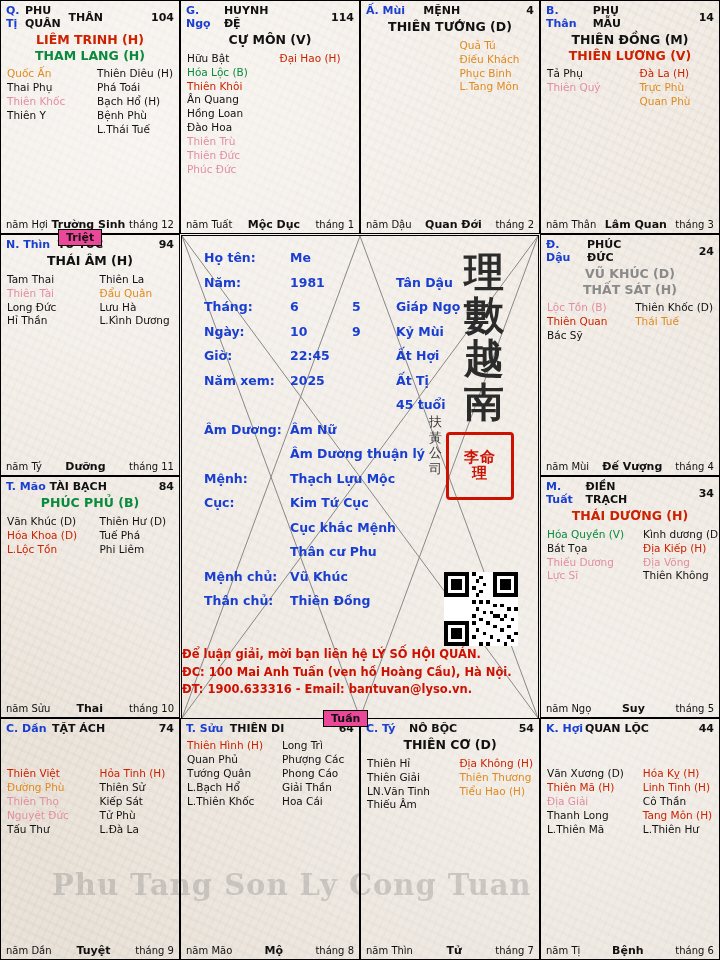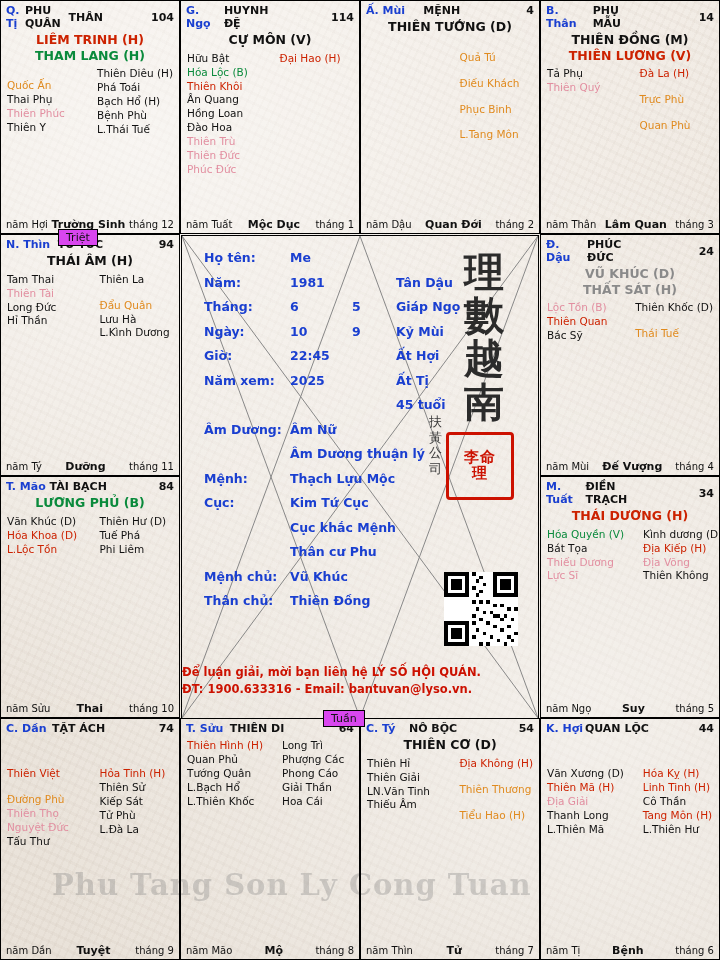--- a/index.html
+++ b/index.html
@@ -49,21 +49,21 @@
   .stars{
     text-align:center;
     margin-top:2px;
     line-height:1.25;
     font-weight:bold;
     font-size:12.5px;
   }
   .s-red{color:#cc2200;}
   .s-green{color:#0a8a3c;}
   .s-dk{color:#111;}
-  .s-org{color:#e08a1e;margin-top:12px;}
+  .s-org{color:#e08a1e;}
   .s-pink{color:#e28ea0;}
   .s-gray{color:#8a8a8a;}
   .cols{
     display:flex;
     padding:4px 6px 0 6px;
     gap:19px;
     line-height:1.33;
     font-size:10.5px;
   }
   .cols .col{flex:1 1 50%;}
@@ -146,25 +146,25 @@
     position:absolute;right:20px;bottom:72px;
     width:74px;height:74px;
     z-index:5;
     background:#fff;
   }
   
   .diag{position:absolute;inset:0;z-index:1;pointer-events:none;}
   
   .badge{
     position:absolute;
-    background:#d946ef;
+    background:#ec4899;
     border:1px solid #000;
     padding:1px 7px;
     font-size:11px;
-    font-weight:normal;
+    font-weight:bold;
     z-index:9;
   }
   .badge.triet{left:58px;top:229px;}
   .badge.tuan{left:323px;top:710px;}
   
   .wm{
     position:absolute;left:52px;bottom:58px;
     font-family:"DejaVu Serif", serif;
     font-size:29px;
     color:rgba(120,120,120,.30);
@@ -198,21 +198,21 @@
       <span class="num">104</span>
     </div>
     <div class="stars">
       <div class="s-red">LIÊM TRINH (H)</div>
       <div class="s-green">THAM LANG (H)</div>
     </div>
     <div class="cols">
       <div class="col">
         <div class="s-org">Quốc Ấn</div>
         <div class="s-dk">Thai Phụ</div>
-        <div class="s-pink">Thiên Phúc</div>
+        <div class="s-pink">Thiên Khốc</div>
         <div class="s-dk">Thiên Y</div>
       </div>
       <div class="col">
         <div class="s-dk">Thiên Diêu (H)</div>
         <div class="s-dk">Phá Toái</div>
         <div class="s-dk">Bạch Hổ (H)</div>
         <div class="s-dk">Bệnh Phù</div>
         <div class="s-dk">L.Thái Tuế</div>
       </div>
     </div>
@@ -368,21 +368,21 @@
     </div>
   </div>
 
   <div class="cell">
     <div class="hdr">
       <span class="chi">T. Mão</span>
       <span class="cung">TÀI BẠCH</span>
       <span class="num">84</span>
     </div>
     <div class="stars">
-      <div class="s-green">LƯƠNG PHỦ (B)</div>
+      <div class="s-green">PHÚC PHỦ (B)</div>
     </div>
     <div class="cols">
       <div class="col">
         <div class="s-dk">Văn Khúc (D)</div>
         <div class="s-red">Hóa Khoa (D)</div>
         <div class="s-red">L.Lộc Tồn</div>
       </div>
       <div class="col">
         <div class="s-dk">Thiên Hư (D)</div>
         <div class="s-dk">Tuế Phá</div>
@@ -684,18 +684,19 @@
         <rect x="10" y="20" width="1" height="1"></rect>
       <rect x="12" y="20" width="1" height="1"></rect>
         <rect x="14" y="12" width="1" height="1"></rect>
       <rect x="16" y="13" width="1" height="1"></rect>
         <rect x="18" y="18" width="1" height="1"></rect>
     </g>
   </svg>
 
   <div class="contact">
     <div>Để luận giải, mời bạn liên hệ LÝ SỐ HỘI QUÁN.</div>
+    <div>ĐC: 100 Mai Anh Tuấn (ven hồ Hoàng Cầu), Hà Nội.</div>
     <div>ĐT: 1900.633316 - Email: bantuvan@lyso.vn.</div>
   </div>
 </div>
 
 <div class="badge triet">Triệt</div>
 <div class="badge tuan">Tuần</div>
 
 </body></html>

